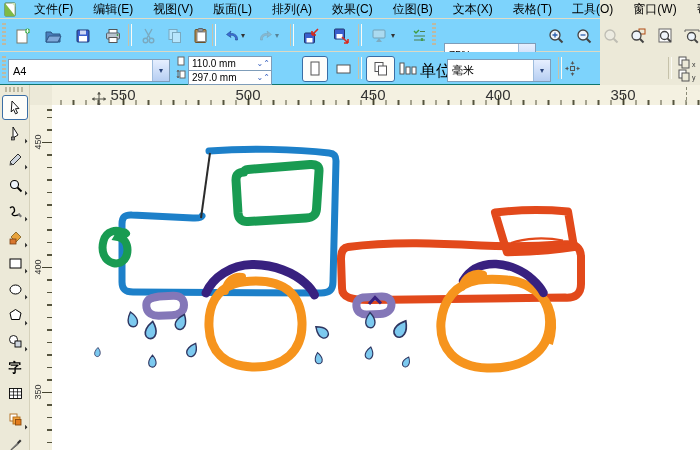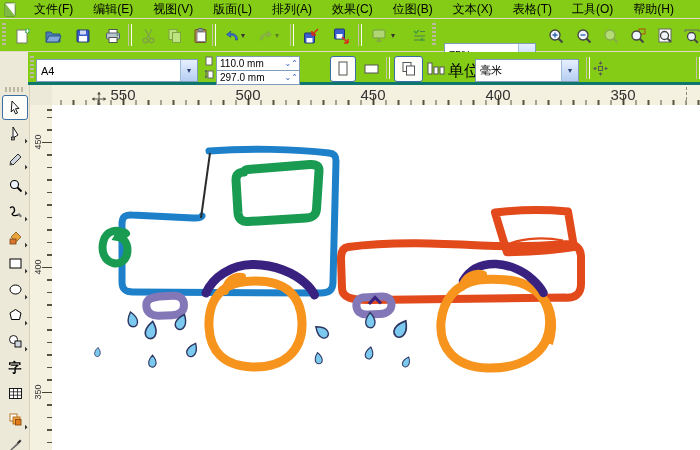--- a/index.html
+++ b/index.html
@@ -1,24 +1,24 @@
 <!DOCTYPE html>
 <html style="--blue: #1d80c9; --green: #199b52; --orange: #f6941d; --red: #e2491b; --indigo: #38217f; --lilac: #8477b8; --drop_fill: #7cc9ef; --drop_stroke: #2e3560; --line: #2b2b2b;"><head>
 <meta charset="utf-8">
 <style>
   html,body{margin:0;padding:0;}
   body{width:700px;height:450px;overflow:hidden;position:relative;
        font-family:"Liberation Sans","DejaVu Sans",sans-serif;
        background:#ece9d8;font-size:12px;color:#000;}
-  .bar{position:absolute;left:0;width:700px;box-sizing:border-box;background:#84cc16;}
+  .bar{position:absolute;left:0;width:600px;box-sizing:border-box;background:#7dd3fc;}
   #menubar{top:0;height:19px;display:flex;align-items:center;gap:0;border-bottom:1px solid #e0dcc8;}
   #menubar .appicon{width:15px;height:15px;margin:1px 6px 1px 3px;flex:0 0 auto;}
   .menu-item{padding:2px 10px;white-space:nowrap;cursor:default;}
   #toolbar{top:19px;height:33px;border-bottom:1px solid #ddd9c3;}
-  #propbar{top:52px;height:33px;border-bottom:3px solid #0f766e;margin-left:28px;}
+  #propbar{top:52px;height:33px;border-bottom:1px solid #0f766e;}
   .grip{position:absolute;left:2px;top:4px;bottom:4px;width:4px;
         background:repeating-linear-gradient(180deg,#bdb9a2 0 2px,transparent 2px 4px);}
   .tbtn{position:absolute;width:24px;height:24px;top:4px;border:1px solid transparent;border-radius:2px;
         display:flex;align-items:center;justify-content:center;}
   .tbtn.disabled{opacity:.45;filter:grayscale(1);}
   .tsep{position:absolute;top:5px;height:22px;width:2px;
         border-left:1px solid #c6c2aa;border-right:1px solid #fbfaf4;}
   .dsep{position:absolute;top:4px;height:24px;width:4px;
         background:repeating-linear-gradient(180deg,#bdb9a2 0 2px,transparent 2px 4px);}
   .ddarrow{position:absolute;top:12px;font-size:8px;color:#333;width:10px;text-align:center;}
@@ -82,20 +82,21 @@
 <span class="menu-item cjk">文件(F)</span>
     <span class="menu-item cjk">编辑(E)</span>
     <span class="menu-item cjk">视图(V)</span>
     <span class="menu-item cjk">版面(L)</span>
     <span class="menu-item cjk">排列(A)</span>
     <span class="menu-item cjk">效果(C)</span>
     <span class="menu-item cjk">位图(B)</span>
     <span class="menu-item cjk">文本(X)</span>
     <span class="menu-item cjk">表格(T)</span>
     <span class="menu-item cjk">工具(O)</span>
+    <span class="menu-item cjk">窗口(W)</span>
     <span class="menu-item cjk">帮助(H)</span>
   </div>
 
 <div class="bar" id="toolbar">
   <div class="grip"></div>
 
   <div class="tbtn" style="left:10px">
     <svg width="18" height="18" viewBox="0 0 18 18">
       <rect x="3" y="3" width="10" height="13" fill="#fff" stroke="#7a7a6a"></rect>
       <circle cx="13.5" cy="4" r="2.5" fill="#3fae49"></circle>

